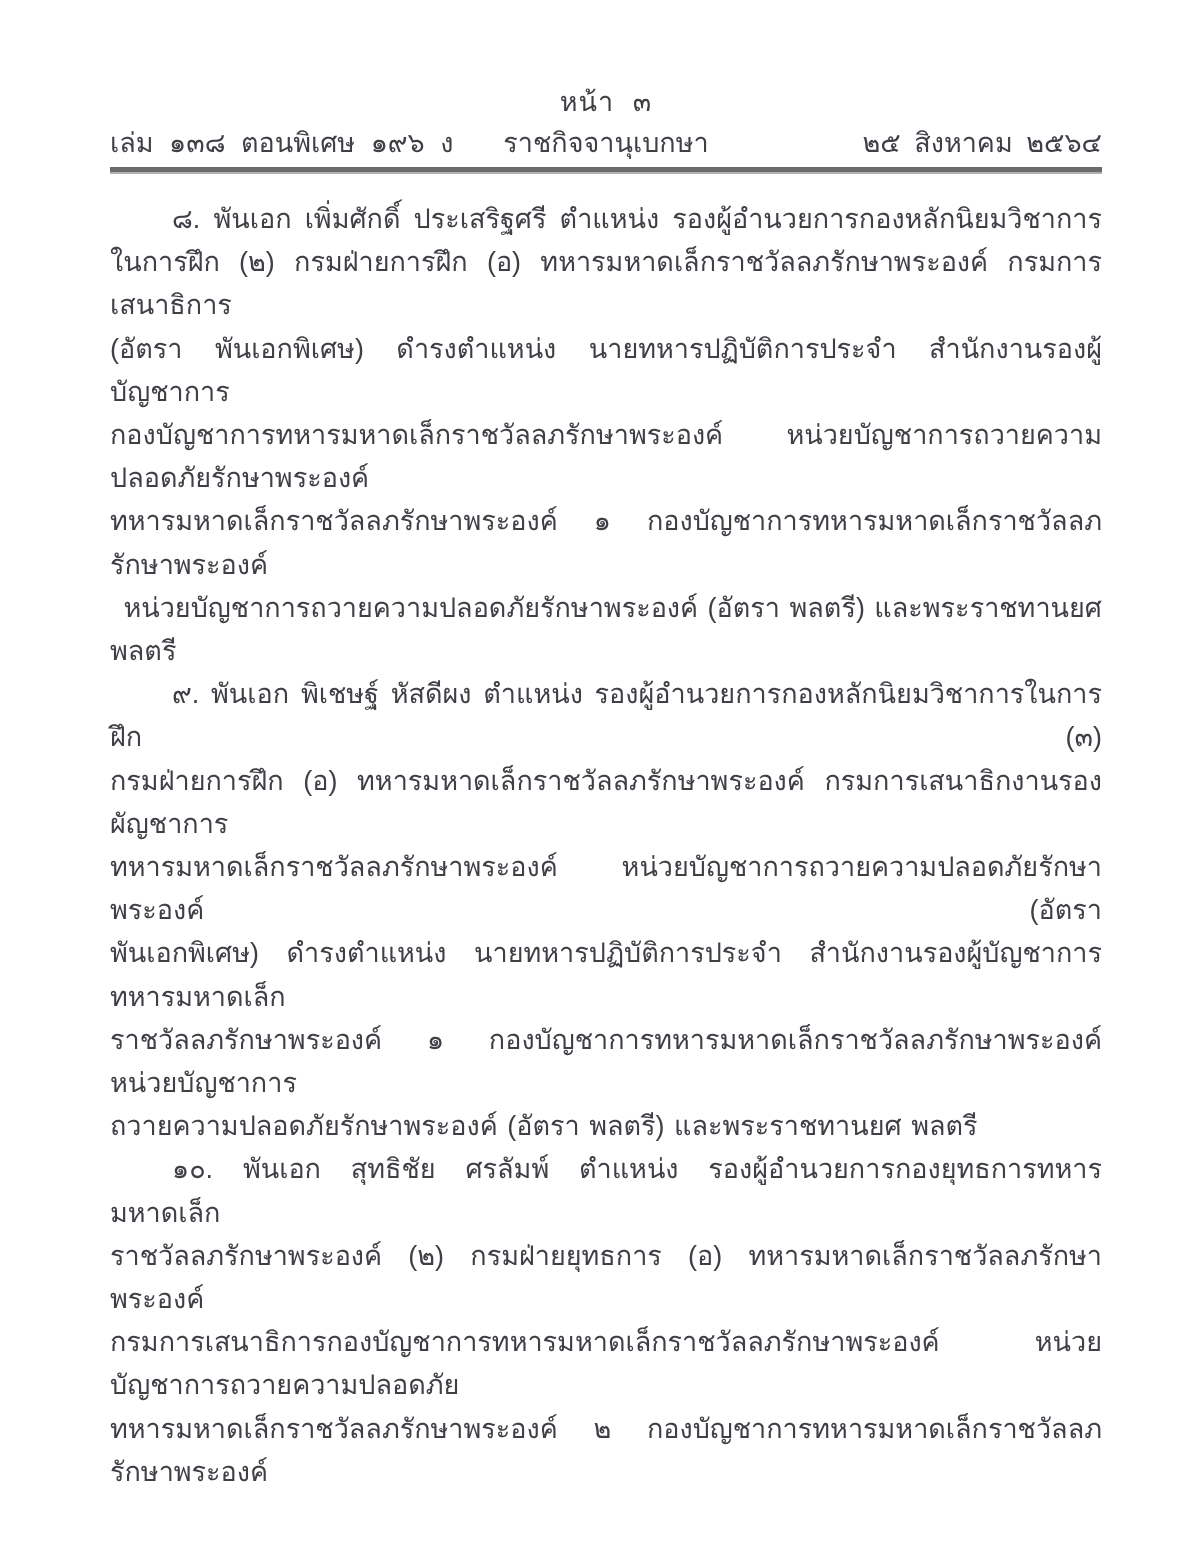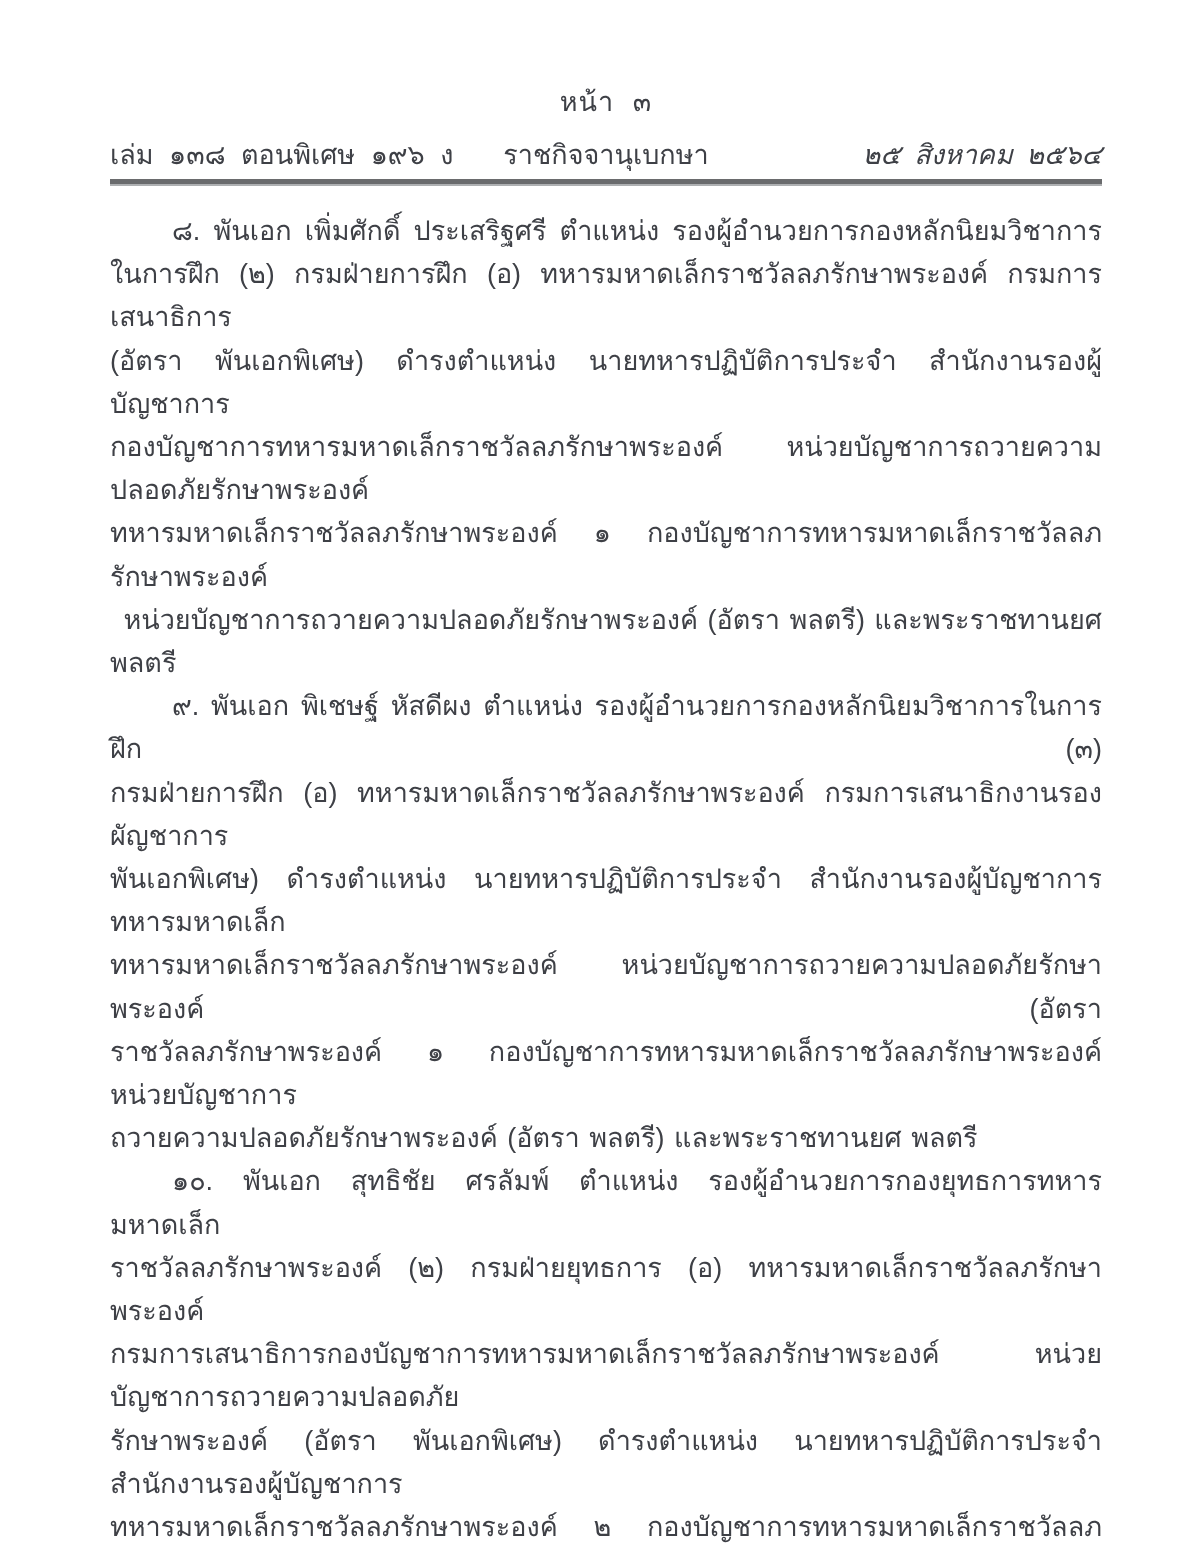--- a/index.html
+++ b/index.html
@@ -22,22 +22,22 @@
     word-spacing: 10px;
   }
   .masthead-row {
     display: flex;
     align-items: flex-end;
     margin-top: 8px;
     font-size: 27px;
     line-height: 34px;
   }
   .masthead-left  { flex: 1.2; text-align: left;  word-spacing: 8px; }
-  .masthead-center{ flex: 1;   text-align: center; margin-top: 12px; }
-  .masthead-right { flex: 1.2; text-align: right; word-spacing: 6px; font-style: italic; }
+  .masthead-center{ flex: 1;   text-align: center; }
+  .masthead-right { flex: 1.2; text-align: right; word-spacing: 6px; }
 
   .header-rule {
     margin-top: 7px;
     height: 5px;
     background: #6a6b6d;
     border-bottom: 2px solid #aeb0b2;
   }
 
   .body-text { margin-top: 24px; }
   .tline {
@@ -74,30 +74,29 @@
         <div class="tline">ในการฝึก (๒) กรมฝ่ายการฝึก (อ) ทหารมหาดเล็กราชวัลลภรักษาพระองค์ กรมการเสนาธิการ</div>
         <div class="tline">(อัตรา พันเอกพิเศษ) ดำรงตำแหน่ง นายทหารปฏิบัติการประจำ สำนักงานรองผู้บัญชาการ</div>
         <div class="tline">กองบัญชาการทหารมหาดเล็กราชวัลลภรักษาพระองค์ หน่วยบัญชาการถวายความปลอดภัยรักษาพระองค์</div>
         <div class="tline">ทหารมหาดเล็กราชวัลลภรักษาพระองค์ ๑ กองบัญชาการทหารมหาดเล็กราชวัลลภรักษาพระองค์</div>
         <div class="tline last">หน่วยบัญชาการถวายความปลอดภัยรักษาพระองค์ (อัตรา พลตรี) และพระราชทานยศ พลตรี</div>
       </div>
 
       <div>
         <div class="tline first">๙. พันเอก พิเชษฐ์ หัสดีผง ตำแหน่ง รองผู้อำนวยการกองหลักนิยมวิชาการในการฝึก (๓)</div>
         <div class="tline">กรมฝ่ายการฝึก (อ) ทหารมหาดเล็กราชวัลลภรักษาพระองค์ กรมการเสนาธิกงานรองผัญชาการ</div>
+        <div class="tline">ทหารมหาดเล็กราชวัลลภรักษาพระองค์ หน่วยบัญชาการถวายความปลอดภัยรักษาพระองค์ (อัตรา</div>
         <div class="tline">พันเอกพิเศษ) ดำรงตำแหน่ง นายทหารปฏิบัติการประจำ สำนักงานรองผู้บัญชาการทหารมหาดเล็ก</div>
-        <div class="tline">ทหารมหาดเล็กราชวัลลภรักษาพระองค์ หน่วยบัญชาการถวายความปลอดภัยรักษาพระองค์ (อัตรา</div>
         <div class="tline">ราชวัลลภรักษาพระองค์ ๑ กองบัญชาการทหารมหาดเล็กราชวัลลภรักษาพระองค์ หน่วยบัญชาการ</div>
         <div class="tline last">ถวายความปลอดภัยรักษาพระองค์ (อัตรา พลตรี) และพระราชทานยศ พลตรี</div>
       </div>
 
       <div>
         <div class="tline first">๑๐. พันเอก สุทธิชัย ศรลัมพ์ ตำแหน่ง รองผู้อำนวยการกองยุทธการทหารมหาดเล็ก</div>
         <div class="tline">ราชวัลลภรักษาพระองค์ (๒) กรมฝ่ายยุทธการ (อ) ทหารมหาดเล็กราชวัลลภรักษาพระองค์</div>
         <div class="tline">กรมการเสนาธิการกองบัญชาการทหารมหาดเล็กราชวัลลภรักษาพระองค์ หน่วยบัญชาการถวายความปลอดภัย</div>
-        <div class="tline">รักษาพระองค์ (อัตรา พันเอกพิเศษ) ดำรงตำแหน่ง นายทหารปฏิบัติการประจำ สำนักงานรองผู้บัญชาการ</div>
         <div class="tline">ทหารมหาดเล็กราชวัลลภรักษาพระองค์ ๒ กองบัญชาการทหารมหาดเล็กราชวัลลภรักษาพระองค์</div>
 
       </div>
 
     </div>
   </div>
 </div>
 
 </body></html>

